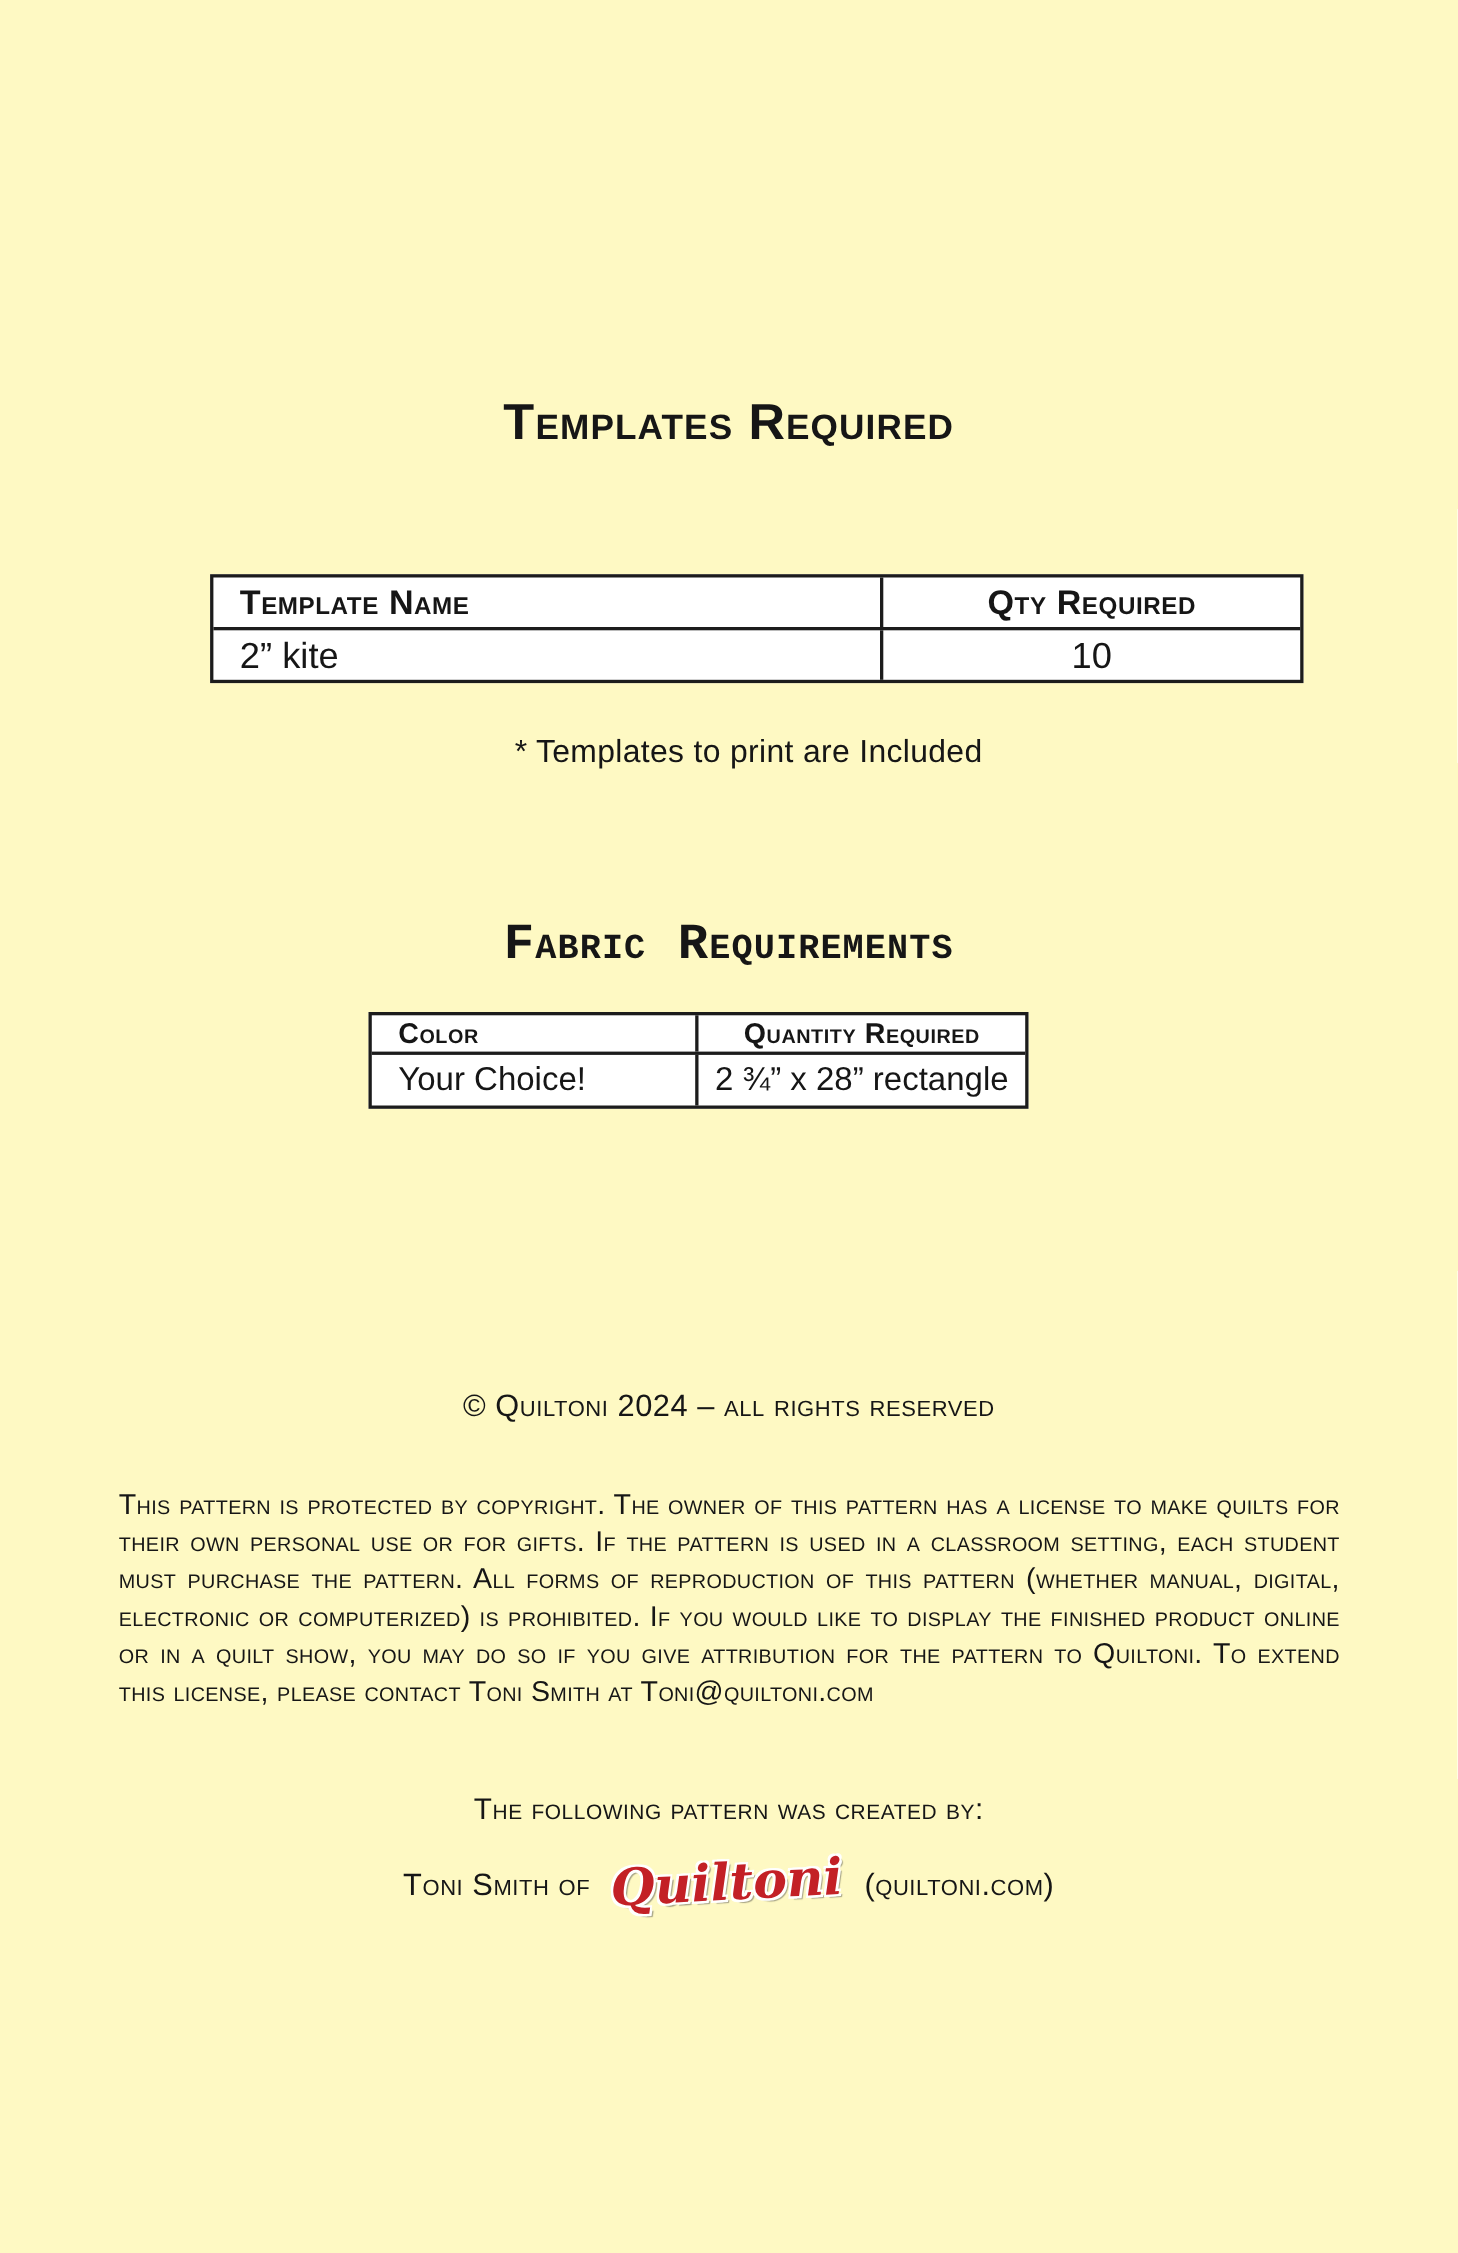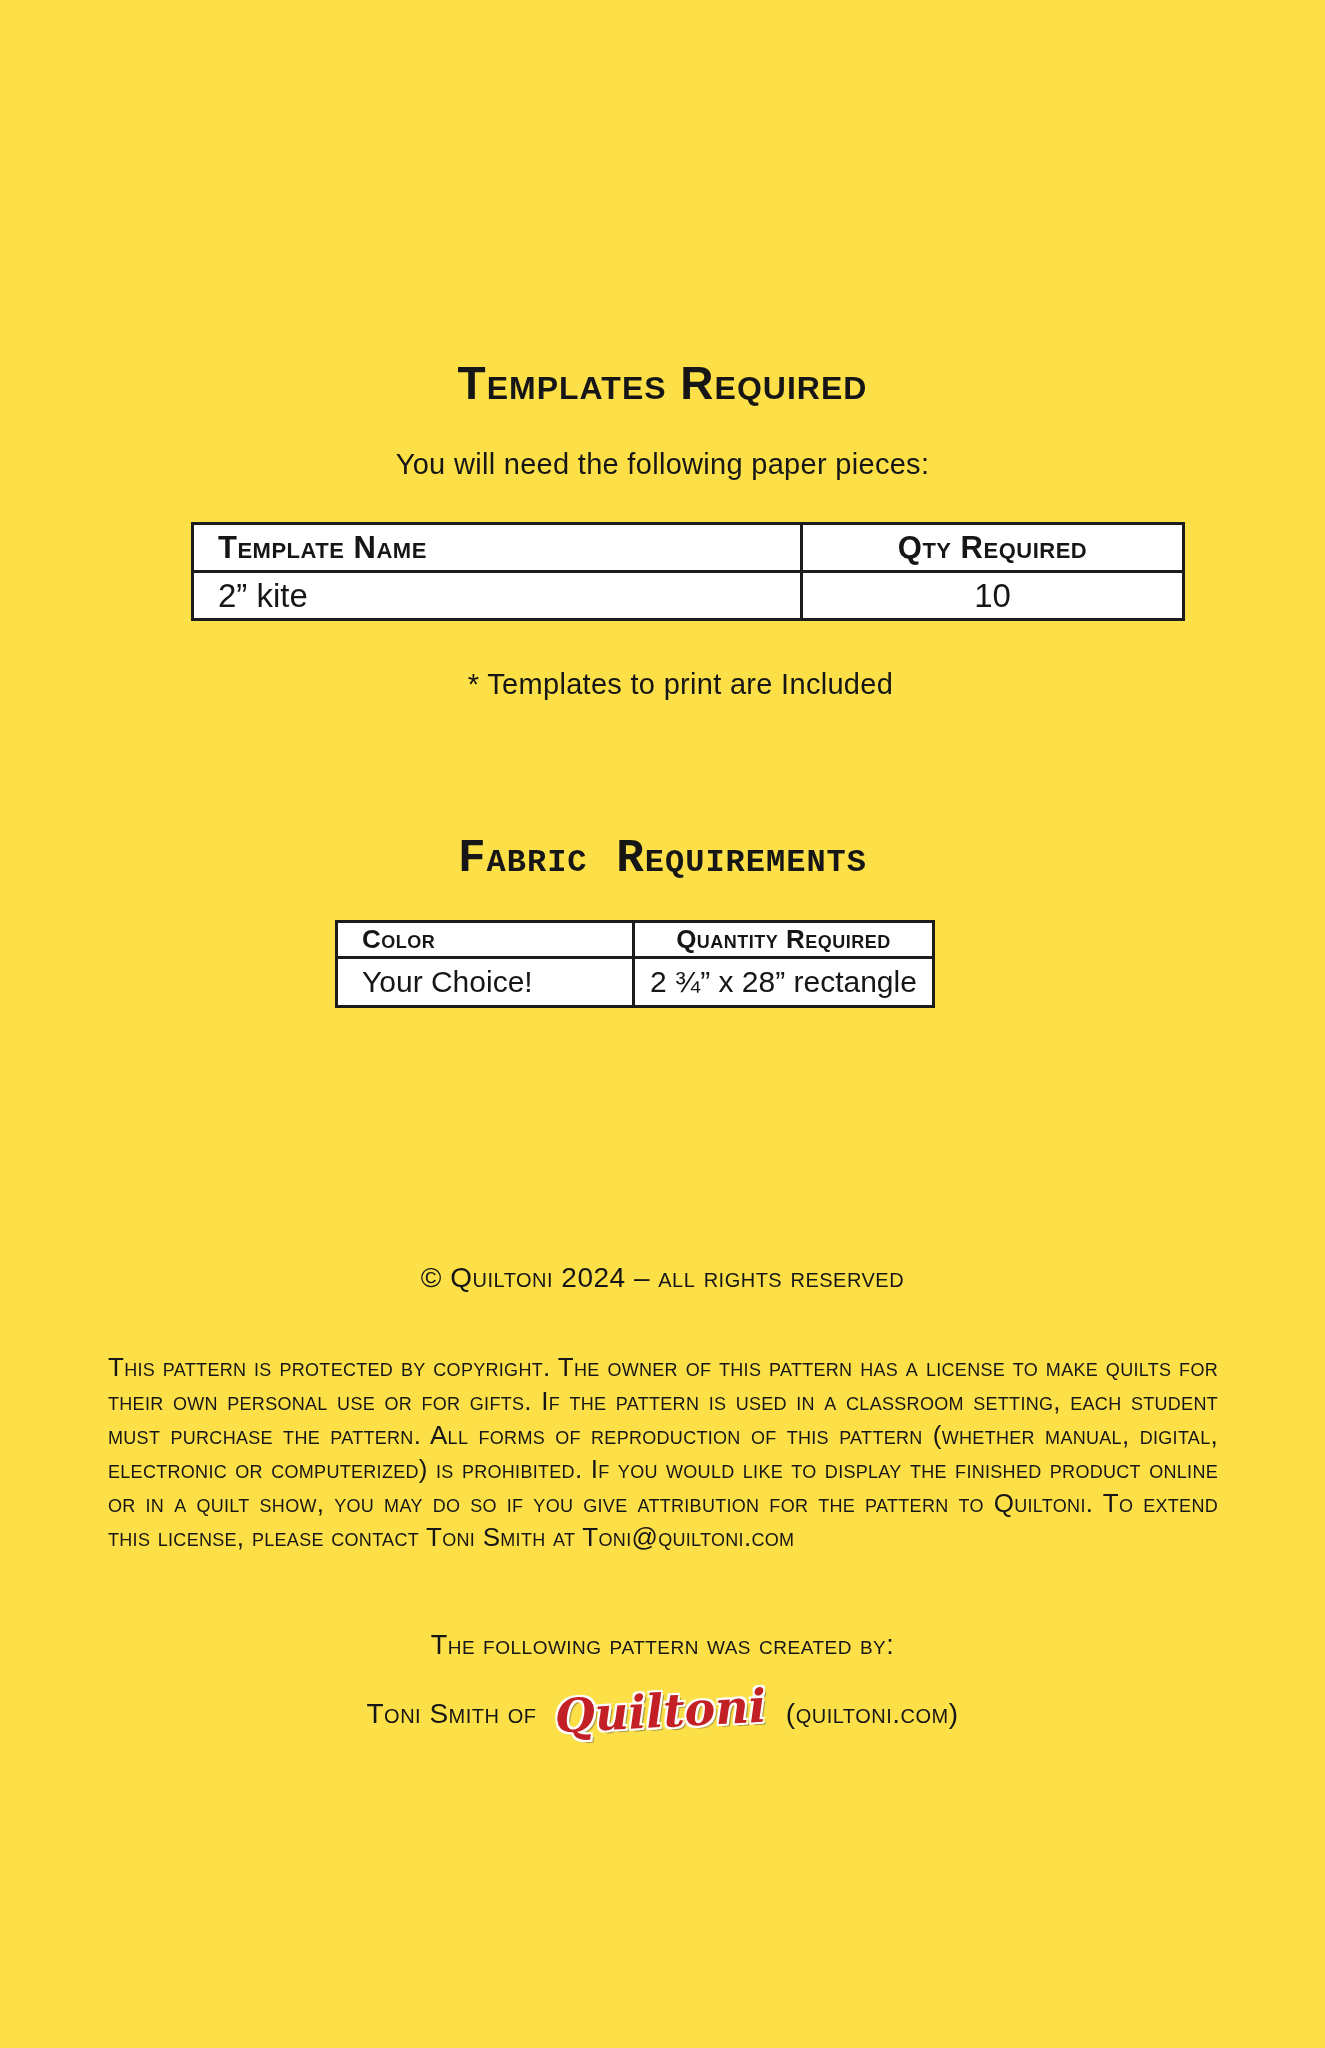--- a/index.html
+++ b/index.html
@@ -3,21 +3,21 @@
 <meta charset="utf-8">
 <style>
   * { margin:0; padding:0; box-sizing:border-box; }
   html,body { background:#ffffff; }
   body {
     width:1325px; height:2048px;
     position:relative;
     font-family:"Liberation Sans", sans-serif;
     color:#161616;
   }
-  #page { position:absolute; inset:0; background:#fde047; }
+  #page { position:absolute; inset:0; background:#fef9c3; }
 
   .center { width:100%; text-align:center; position:absolute; left:0; }
 
   .big-title {
     top:356px;
     font-size:46px; font-weight:bold; letter-spacing:1px;
     font-variant:small-caps;
   }
   .big-title.fabric { top:833px;font-family:Liberation Mono, monospace; }
 
@@ -88,21 +88,20 @@
     padding:0 4px 6px 2px;
   }
 </style>
 </head>
 <body>
 
 <div id="page">
 
   <div class="center big-title">Templates Required</div>
 
-  <div class="center subtitle">You will need the following paper pieces:</div>
 
   <div class="doc-table" id="templates-table">
     <div class="trow head">
       <div class="cell left">Template Name</div>
       <div class="cell mid sep">Qty Required</div>
     </div>
     <div class="trow data">
       <div class="cell left">2” kite</div>
       <div class="cell mid sep">10</div>
     </div>

